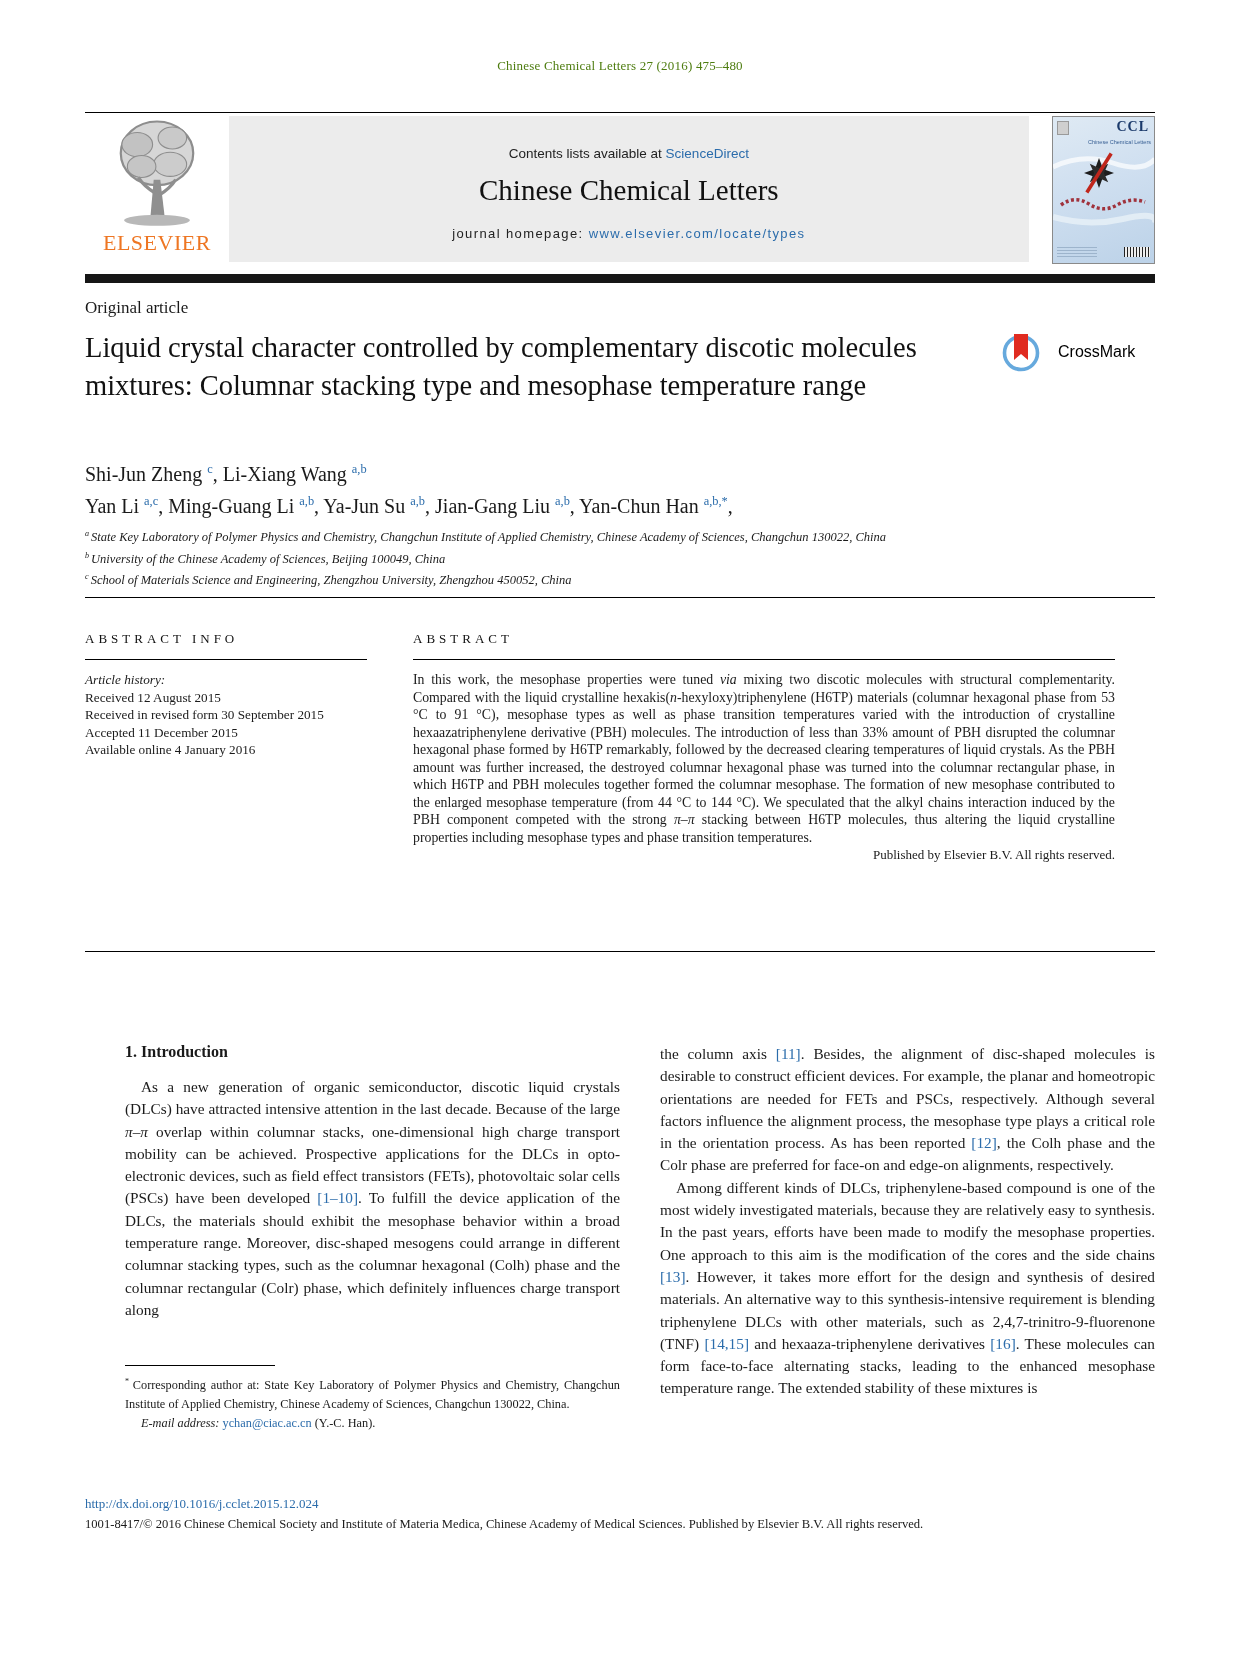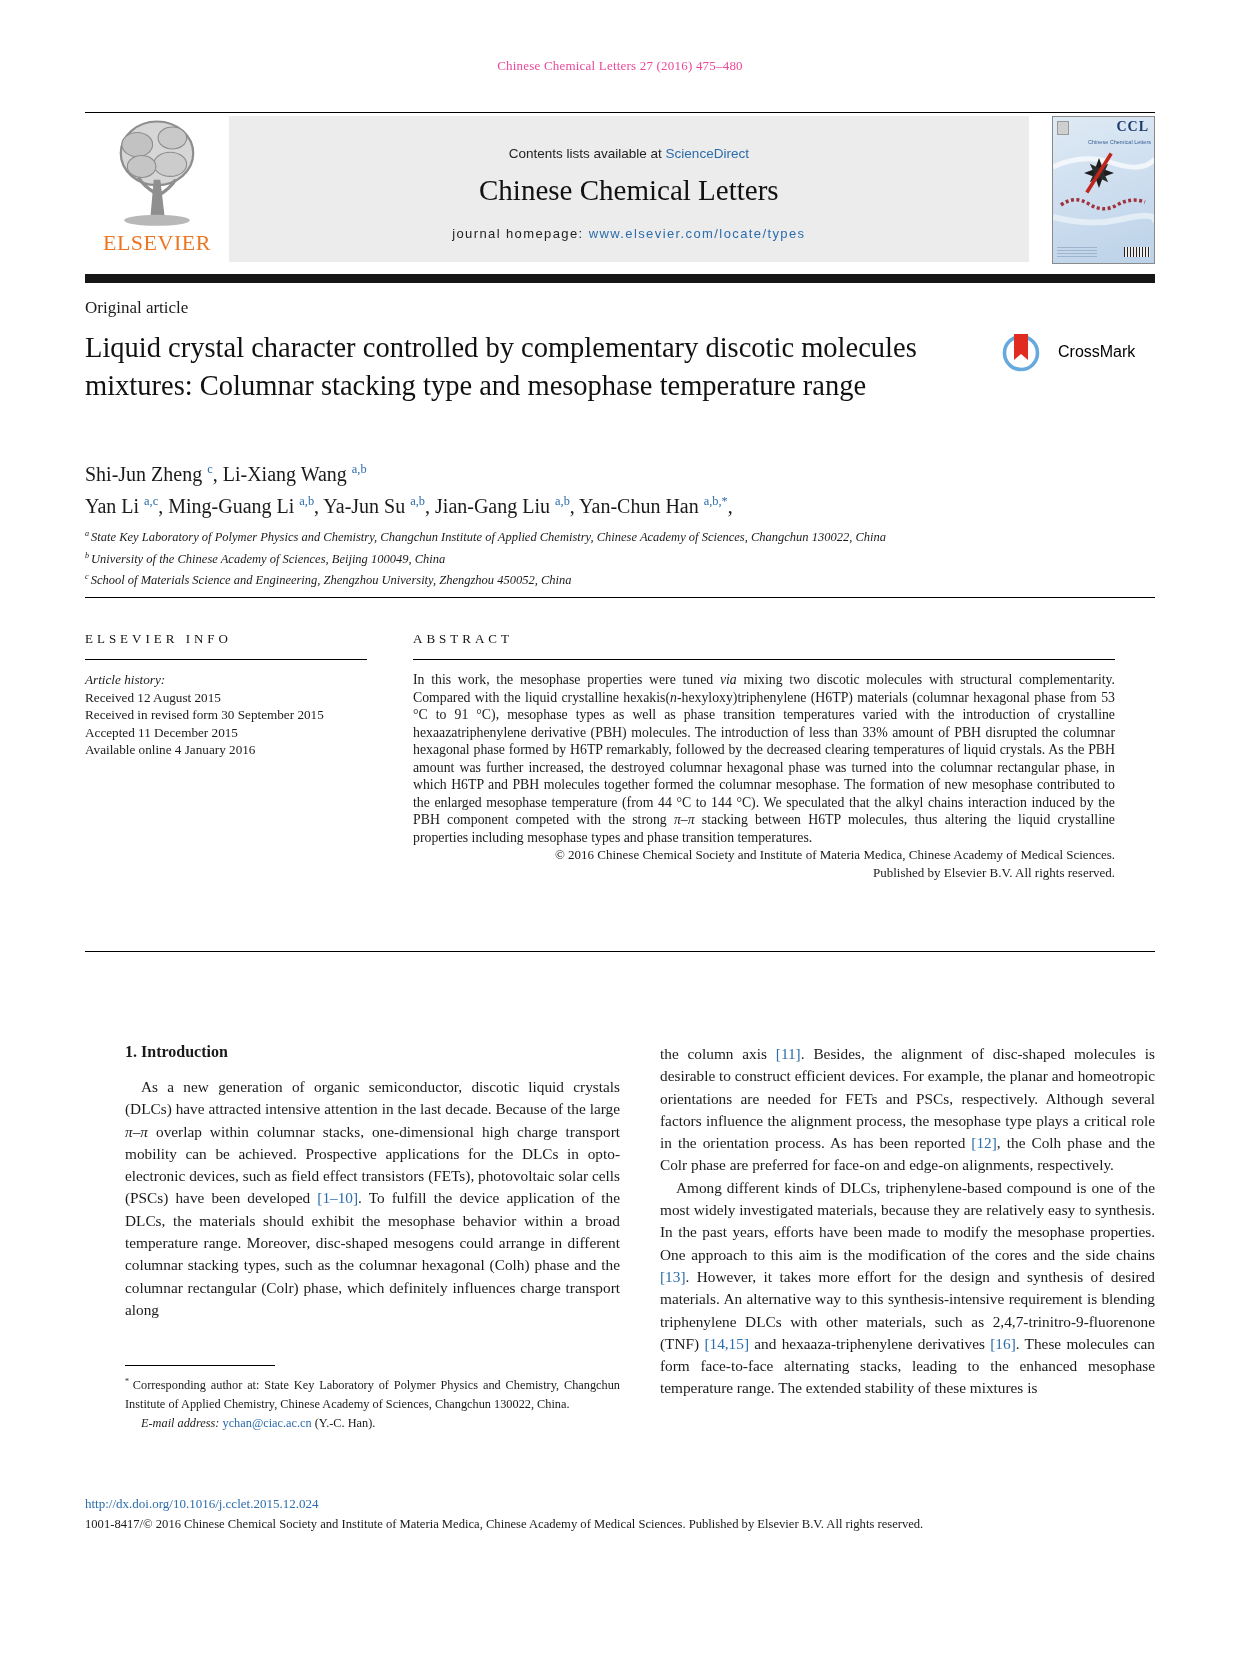--- a/index.html
+++ b/index.html
@@ -1,20 +1,20 @@
 <!DOCTYPE html>
 <html><head>
 <meta charset="utf-8">
 <style>
   html,body{margin:0;padding:0;background:#fff;}
   .page{position:relative;width:1241px;height:1654px;background:#fff;overflow:hidden;
         font-family:"Liberation Serif",serif;color:#1a1a1a;}
   .content{position:absolute;left:85px;width:1070px;}
 
-  .citation{top:58px;text-align:center;font-size:13px;color:#ec4899;letter-spacing:.2px;}
+  .citation{top:58px;text-align:center;font-size:13px;color:#4d7c0f;letter-spacing:.2px;}
   .rule{border-top:1.2px solid #000;height:0;}
   .rule-top{top:112px;}
   .rule-affil{top:597px;}
   .rule-mid{top:951px;}
 
   .masthead{top:116px;height:148px;display:flex;}
   .logo-block{width:145px;position:relative;}
   .logo-block svg{display:block;margin:0 auto;}
   .elsevier-word{font-size:22px;color:#ee7623;letter-spacing:.5px;text-align:center;margin-top:2px;}
   .mast-center{flex:0 0 800px;background:#ececec;text-align:center;height:146px;}
@@ -146,34 +146,33 @@
   <div class="content affils">
     <div><span class="sup">a </span><span>State Key Laboratory of Polymer Physics and Chemistry, Changchun Institute of Applied Chemistry, Chinese Academy of Sciences, Changchun 130022, China</span></div>
     <div><span class="sup">b </span><span>University of the Chinese Academy of Sciences, Beijing 100049, China</span></div>
     <div><span class="sup">c </span><span>School of Materials Science and Engineering, Zhengzhou University, Zhengzhou 450052, China</span></div>
   </div>
 
   <div class="content rule rule-affil"></div>
 
   <div class="content section-info">
     <div class="info-col">
-      <div class="col-header">ELSEVIER INFO</div>
+      <div class="col-header">ABSTRACT INFO</div>
       <div class="info-label">Article history:</div>
       <div>
           <div class="info-line">Received 12 August 2015</div>
           <div class="info-line">Received in revised form 30 September 2015</div>
           <div class="info-line">Accepted 11 December 2015</div>
           <div class="info-line">Available online 4 January 2016</div>
         </div>
     </div>
     <div class="abstract-col">
       <div class="col-header">ABSTRACT</div>
       <div class="abstract-text"><span>In this work, the mesophase properties were tuned </span><span class="i">via</span><span> mixing two discotic molecules with structural complementarity. Compared with the liquid crystalline hexakis(</span><span class="i">n</span><span>-hexyloxy)triphenylene (H6TP) materials (columnar hexagonal phase from 53 °C to 91 °C), mesophase types as well as phase transition temperatures varied with the introduction of crystalline hexaazatriphenylene derivative (PBH) molecules. The introduction of less than 33% amount of PBH disrupted the columnar hexagonal phase formed by H6TP remarkably, followed by the decreased clearing temperatures of liquid crystals. As the PBH amount was further increased, the destroyed columnar hexagonal phase was turned into the columnar rectangular phase, in which H6TP and PBH molecules together formed the columnar mesophase. The formation of new mesophase contributed to the enlarged mesophase temperature (from 44 °C to 144 °C). We speculated that the alkyl chains interaction induced by the PBH component competed with the strong </span><span class="i">π–π</span><span> stacking between H6TP molecules, thus altering the liquid crystalline properties including mesophase types and phase transition temperatures.</span></div>
       <div class="copyright">
-        <div>© 2016 Chinese Chemical Society and Institute of Materia Medica, Chinese Academy of Medical Sciences.</div>
         <div>Published by Elsevier B.V. All rights reserved.</div>
       </div>
     </div>
   </div>
 
   <div class="content rule rule-mid"></div>
 
   <div class="content body-cols">
     <div class="col-left">
       <div class="sec-heading">1. Introduction</div>

